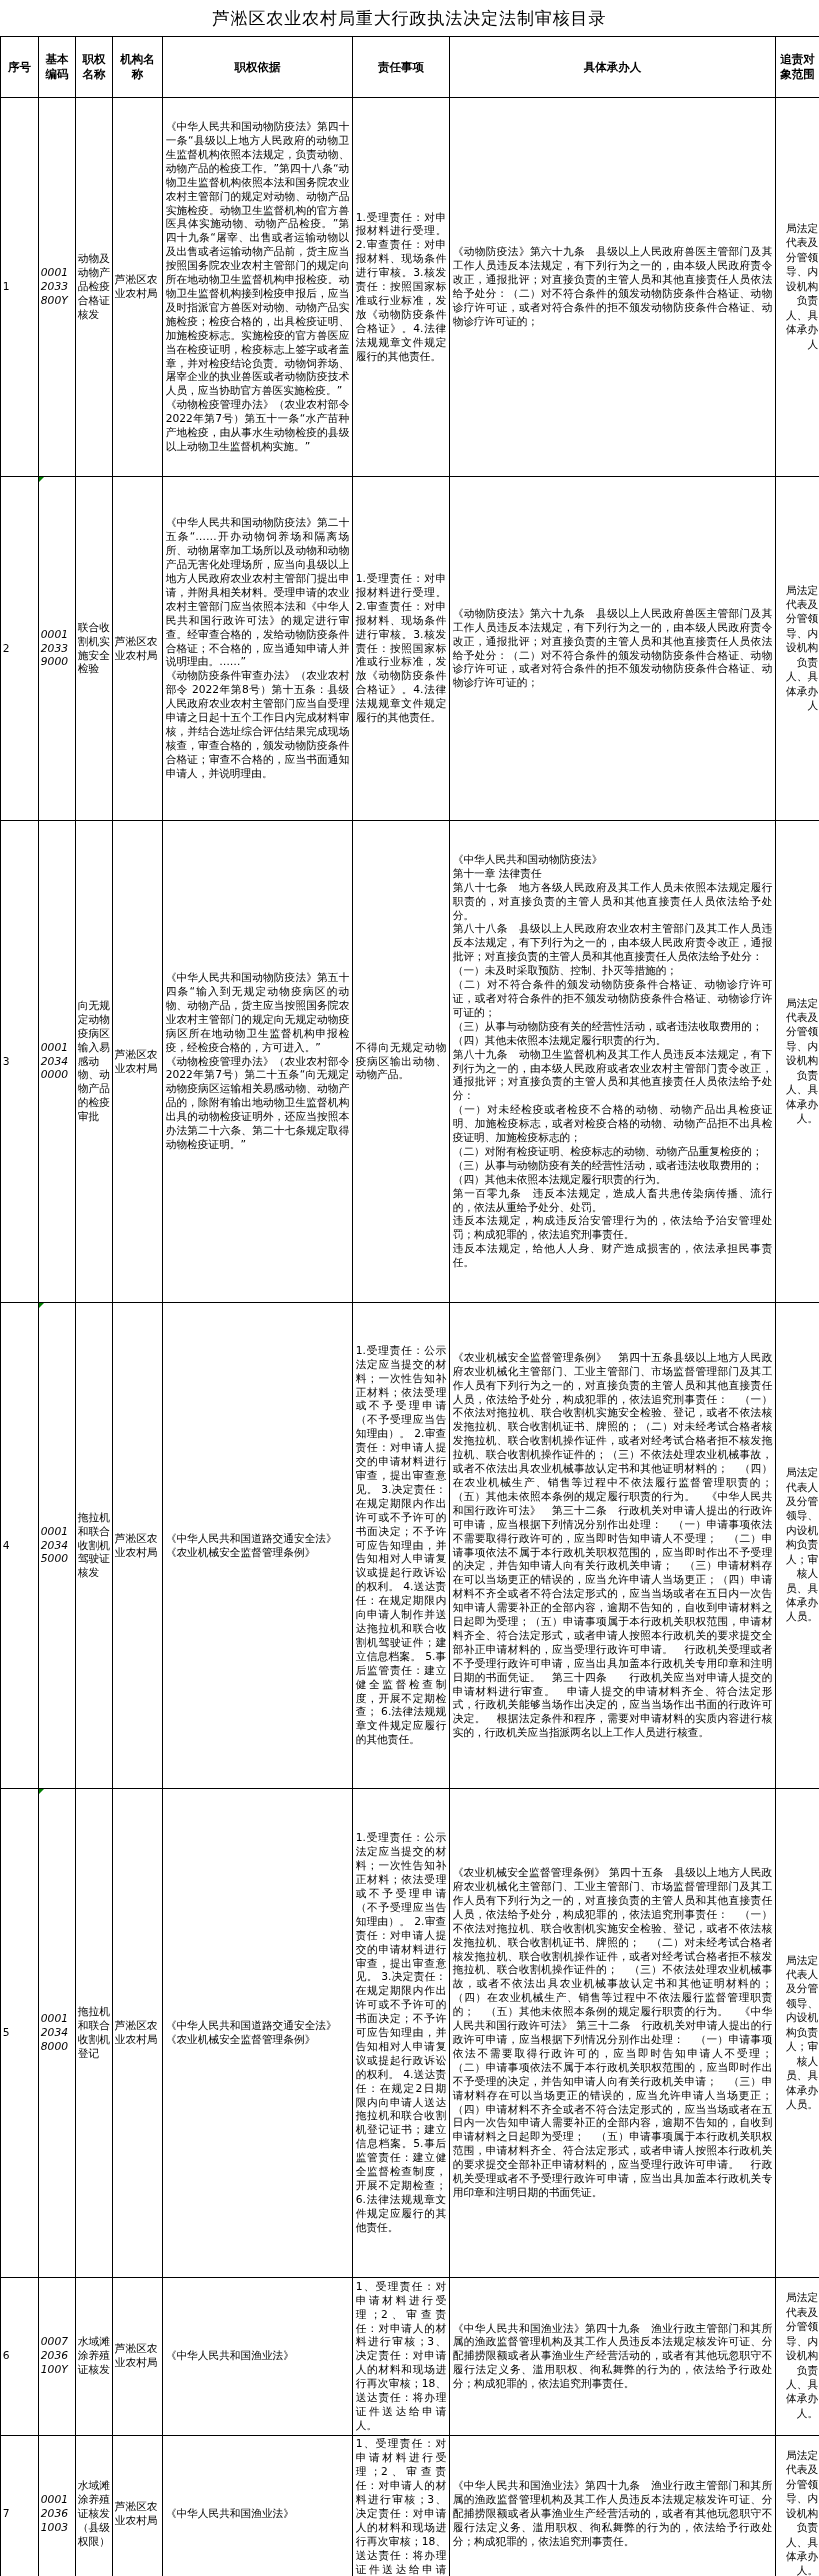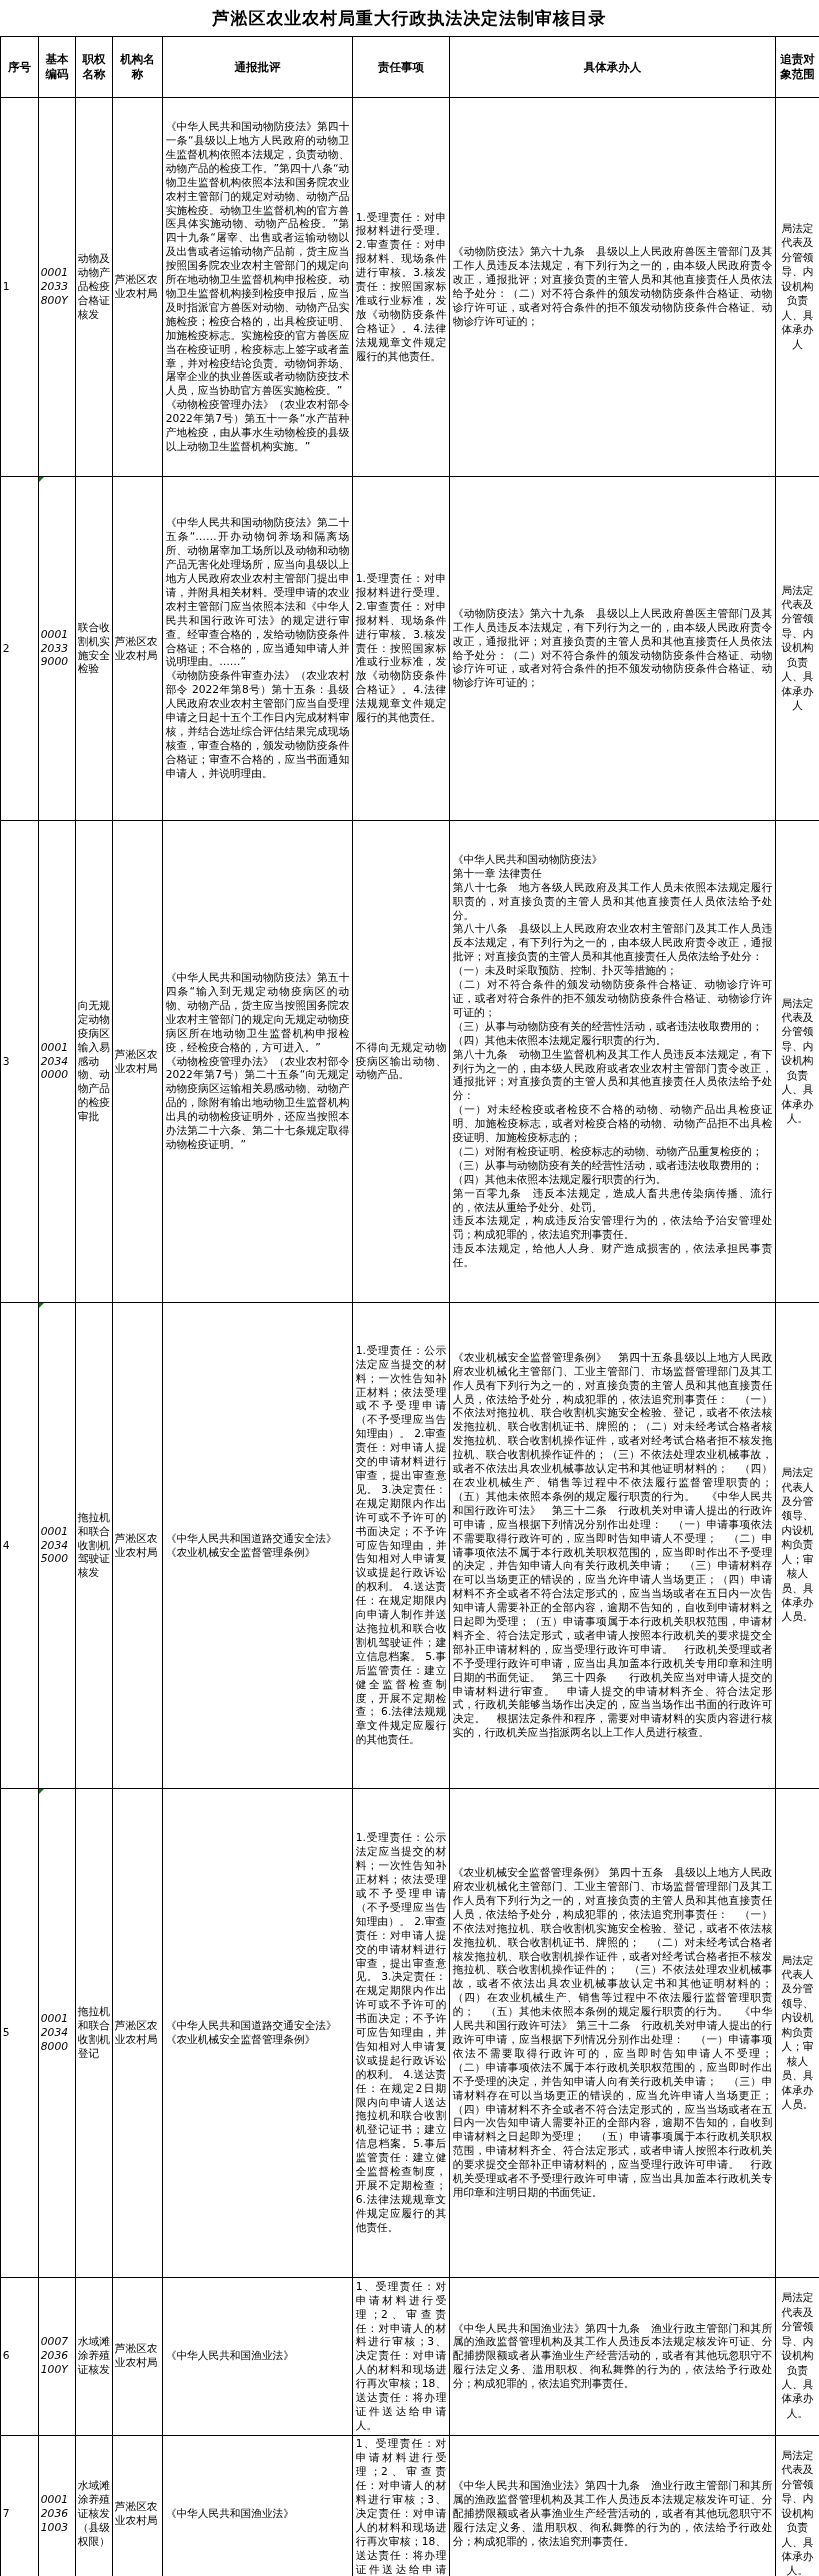--- a/index.html
+++ b/index.html
@@ -1,28 +1,28 @@
 <!DOCTYPE html>
 <html lang="zh" style="font-size:14px"><head>
 <meta charset="utf-8">
 <style>
   html,body{margin:0;padding:0;background:#ffffff;}
   body{font-family:"DejaVu Sans","Liberation Sans",sans-serif;color:#000;}
   .page{width:819px;background:#fff;}
   .doc-title{height:36px;display:flex;align-items:center;justify-content:center;
-    font-size:17px;font-weight:bold;letter-spacing:0.9px;}
+    font-size:17px;font-weight:normal;letter-spacing:0.9px;}
   table.catalog{border-collapse:collapse;table-layout:fixed;width:819px;background:#fff;}
   table.catalog td,table.catalog th{border:0.9px solid #000;vertical-align:middle;
     overflow:hidden;box-sizing:border-box;}
   th.hdr{font-size:11.5px;font-weight:bold;text-align:center;padding:1.8px;line-height:1.3;}
   td.c{font-size:10.7px;line-height:1.3;padding:1.8px;margin-left:44px;}
   td.center{text-align:left;}
   td.t{text-align:justify;text-align-last:left;white-space:pre-wrap;
     line-height:1.3;padding:1.8px 2.7px;word-break:normal;overflow-wrap:break-word;}
-  td.tg{font-size:10.7px;line-height:1.35;padding:0.9px;text-align:center;white-space:pre-wrap;}
+  td.tg{font-size:10.7px;line-height:1.35;padding:0.9px;text-align:right;white-space:pre-wrap;}
   td.code-cell{position:relative;font-style:italic;}
   td.code-cell.has-marker::before{content:"";position:absolute;top:0;left:0;width:0;height:0;
     border-top:5.3px solid var(--marker,#008000);border-right:5.3px solid transparent;}
 </style>
 </head>
 <body>
 
 <div class="page">
   <div class="doc-title">芦淞区农业农村局重大行政执法决定法制审核目录</div>
 
@@ -36,21 +36,21 @@
         <col style="width:97px">
         <col style="width:326px">
         <col style="width:44px">
     </colgroup>
     <thead>
       <tr style="height:61px">
         <th class="hdr">序号</th>
         <th class="hdr">基本编码</th>
         <th class="hdr">职权名称</th>
         <th class="hdr">机构名称</th>
-        <th class="hdr">通报批评</th>
+        <th class="hdr">职权依据</th>
         <th class="hdr">责任事项</th>
         <th class="hdr">具体承办人</th>
         <th class="hdr">追责对象范围</th>
       </tr>
     </thead>
     <tbody>
       <tr style="height: 379px;">
         <td class="c center">1</td>
         <td class="c center code-cell">0001 2033 800Y</td>
         <td class="c center">动物及动物产品检疫合格证核发</td>

